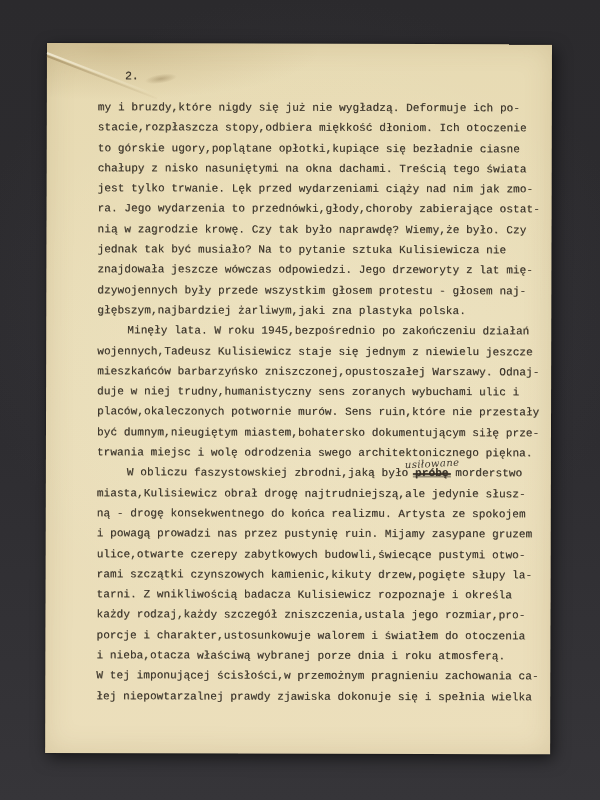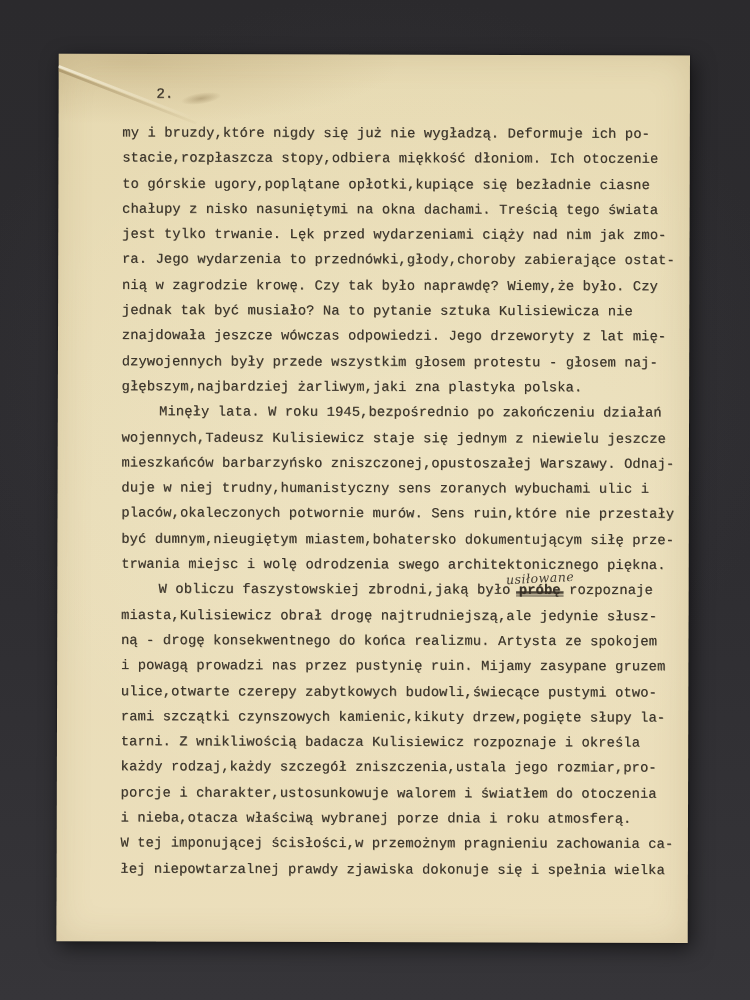--- a/index.html
+++ b/index.html
@@ -110,21 +110,21 @@
       <div class="line">znajdowała jeszcze wówczas odpowiedzi. Jego drzeworyty z lat mię-</div>
       <div class="line">dzywojennych były przede wszystkim głosem protestu - głosem naj-</div>
       <div class="line">głębszym,najbardziej żarliwym,jaki zna plastyka polska.</div>
       <div class="line indent">Minęły lata. W roku 1945,bezpośrednio po zakończeniu działań</div>
       <div class="line">wojennych,Tadeusz Kulisiewicz staje się jednym z niewielu jeszcze</div>
       <div class="line">mieszkańców barbarzyńsko zniszczonej,opustoszałej Warszawy. Odnaj-</div>
       <div class="line">duje w niej trudny,humanistyczny sens zoranych wybuchami ulic i</div>
       <div class="line">placów,okaleczonych potwornie murów. Sens ruin,które nie przestały</div>
       <div class="line">być dumnym,nieugiętym miastem,bohatersko dokumentującym siłę prze-</div>
       <div class="line">trwania miejsc i wolę odrodzenia swego architektonicznego piękna.</div>
-      <div class="line indent"><span>W obliczu faszystowskiej zbrodni,jaką było </span><span class="strike">próbę<span class="handwritten">usiłowane</span></span><span> rozpoznaje</span></div>
+      <div class="line indent"><span>W obliczu faszystowskiej zbrodni,jaką było </span><span class="strike">próbę<span class="handwritten">usiłowane</span></span><span> morderstwo</span></div>
       <div class="line">miasta,Kulisiewicz obrał drogę najtrudniejszą,ale jedynie słusz-</div>
       <div class="line">ną - drogę konsekwentnego do końca realizmu. Artysta ze spokojem</div>
       <div class="line">i powagą prowadzi nas przez pustynię ruin. Mijamy zasypane gruzem</div>
       <div class="line">ulice,otwarte czerepy zabytkowych budowli,świecące pustymi otwo-</div>
       <div class="line">rami szczątki czynszowych kamienic,kikuty drzew,pogięte słupy la-</div>
       <div class="line">tarni. Z wnikliwością badacza Kulisiewicz rozpoznaje i określa</div>
       <div class="line">każdy rodzaj,każdy szczegół zniszczenia,ustala jego rozmiar,pro-</div>
       <div class="line">porcje i charakter,ustosunkowuje walorem i światłem do otoczenia</div>
       <div class="line">i nieba,otacza właściwą wybranej porze dnia i roku atmosferą.</div>
       <div class="line">W tej imponującej ścisłości,w przemożnym pragnieniu zachowania ca-</div>

